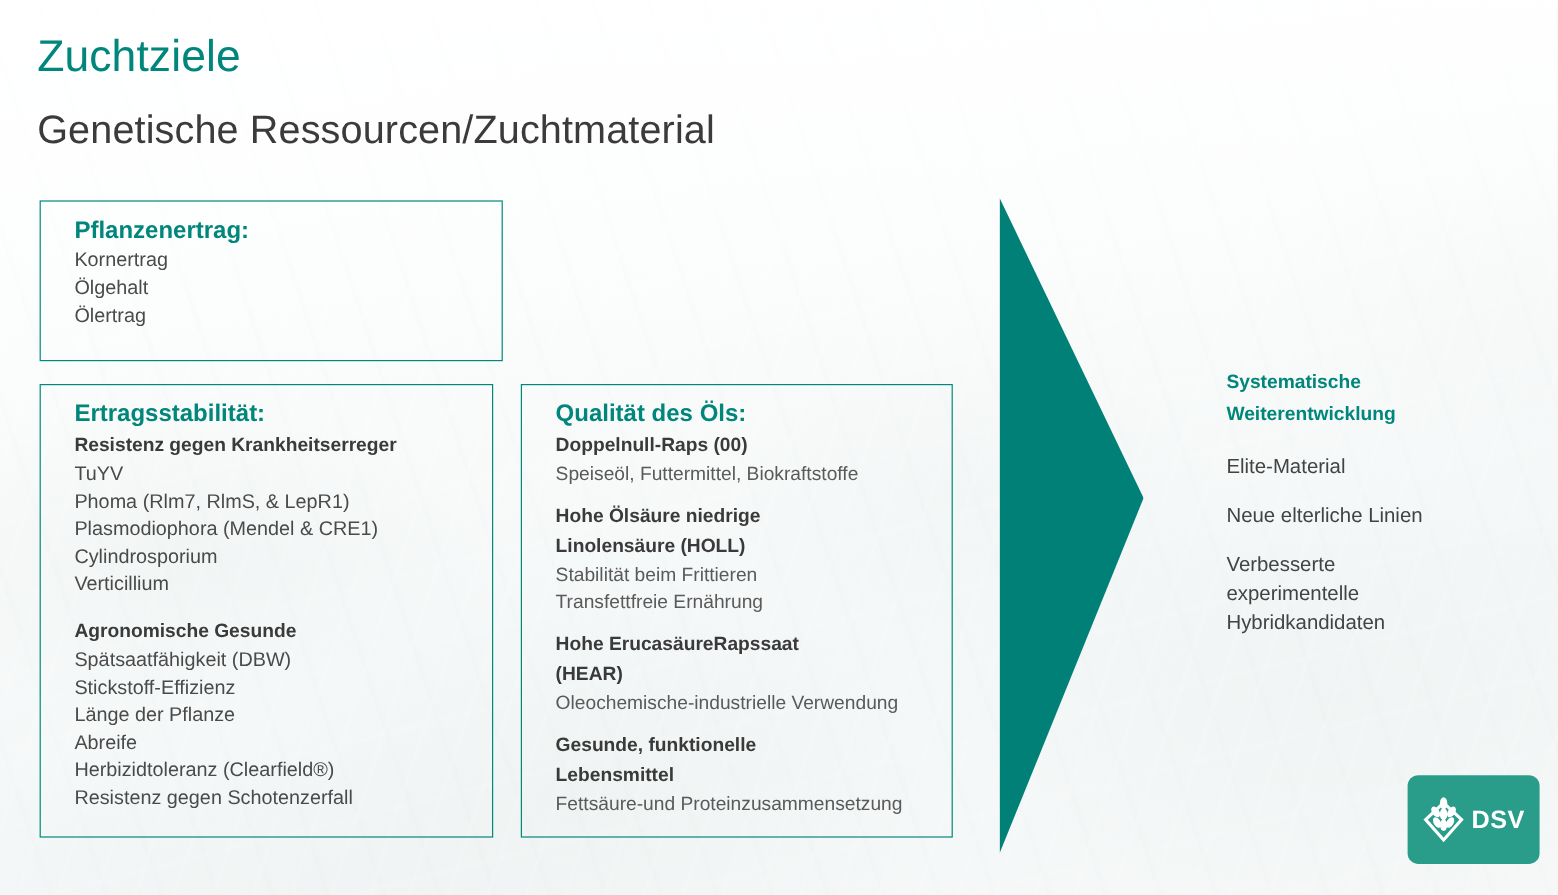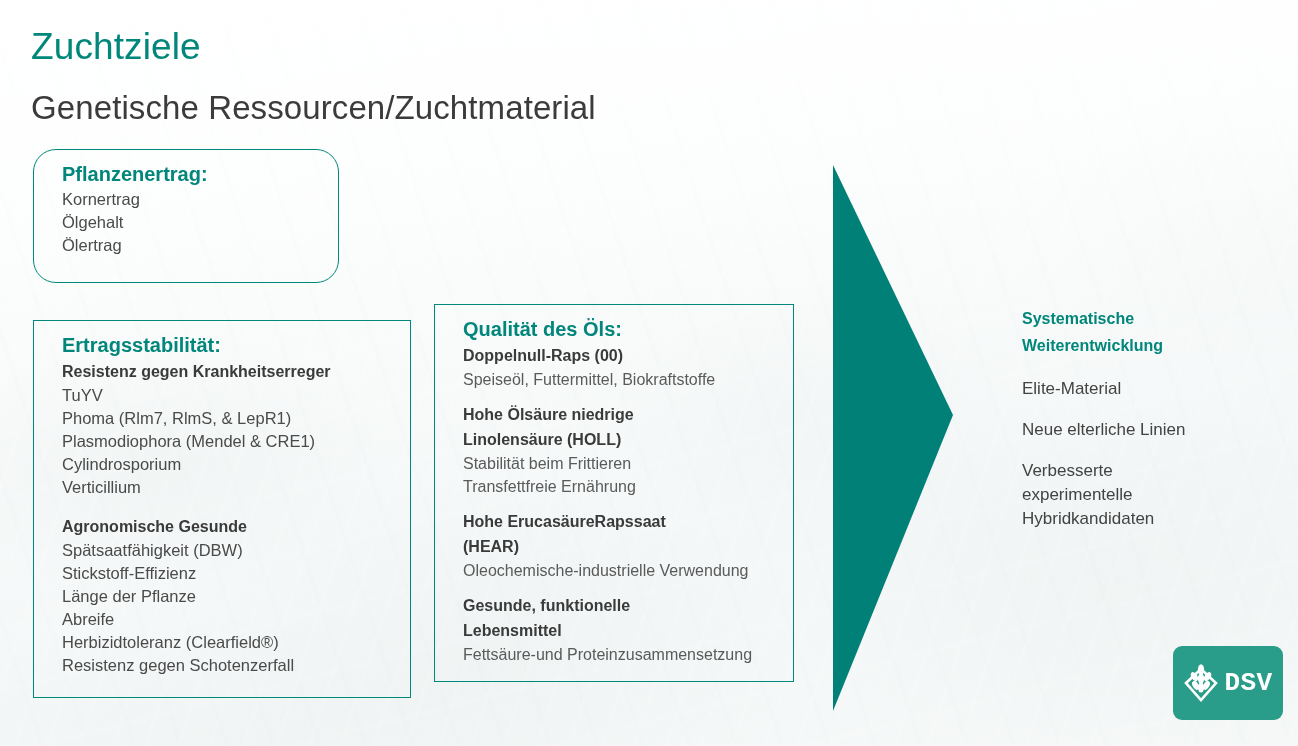--- a/index.html
+++ b/index.html
@@ -74,24 +74,24 @@
     letter-spacing: .1px;
     white-space: nowrap;
   }
 
   
   .box {
     position: absolute;
     border: 1px solid #00887c;
     box-sizing: border-box;
   }
-  #box-yield     { left: 33px;  top: 149px; width: 306px; height: 134px; border-radius: 23px; }
+  #box-yield     { left: 33px;  top: 167px; width: 386px; height: 134px; }
   #box-climate   { left: 434px; top: 167px; width: 360px; height: 134px; }
   #box-stability { left: 33px;  top: 320px; width: 378px; height: 378px; }
-  #box-quality   { left: 434px; top: 304px; width: 360px; height: 378px; }
+  #box-quality   { left: 434px; top: 320px; width: 360px; height: 378px; }
 
   .box-inner { position: absolute; left: 28px; top: 11px; right: 6px; }
 
   .grp-head {
     color: #00867a;
     font-weight: bold;
     font-size: 20px;
     line-height: 27px;
     margin: 0;
     white-space: pre-line;
@@ -159,24 +159,23 @@
     border-radius: 9px;
     display: flex;
     align-items: center;
     justify-content: center;
     gap: 5px;
   }
   #logo .mark { width: 36px; height: 40px; flex: 0 0 auto; }
   #logo .wordmark {
     color: #ffffff;
     font-weight: bold;
-    font-size: 26px;
+    font-size: 21px;
     letter-spacing: .4px;
     line-height: 1;
-    font-family: Liberation Mono, monospace;
   }
 </style>
 </head>
 <body>
 
 <div id="slide">
 
   <div class="bg-base"></div>
   <div class="bg-tex"></div>
   <div class="bg-streaks"></div>

